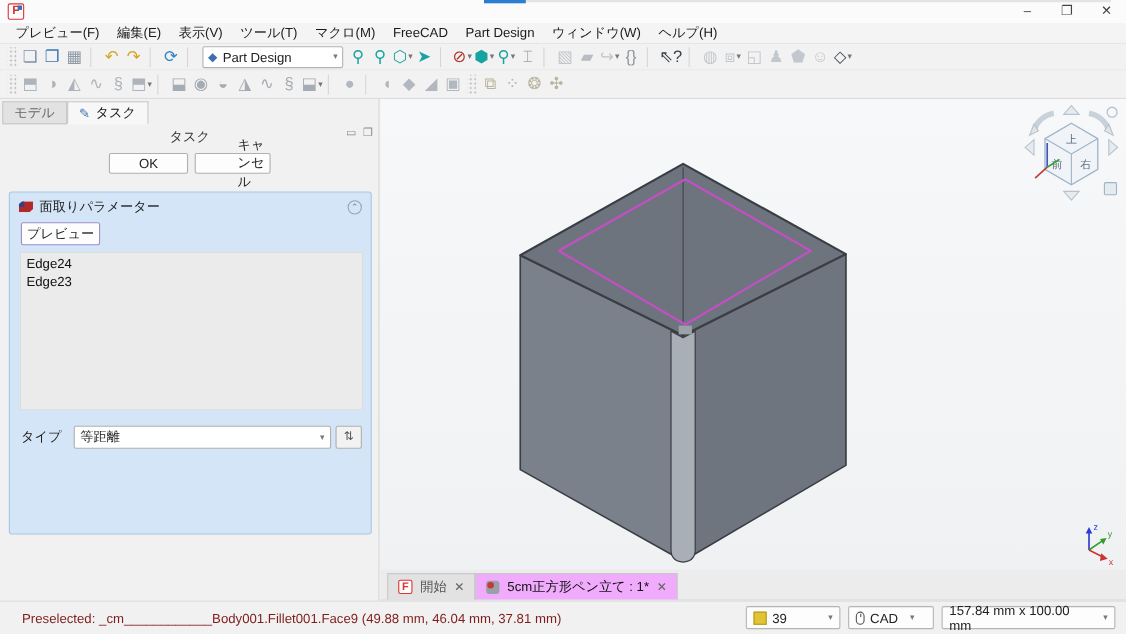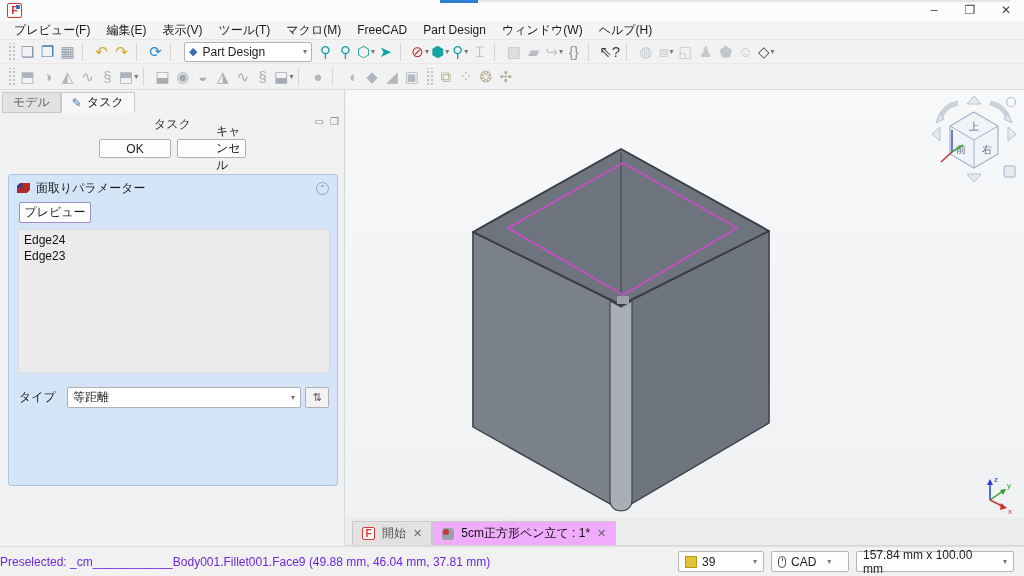--- a/index.html
+++ b/index.html
@@ -132,21 +132,21 @@
     border-radius:2px; color:#d33; font-weight:bold; font-size:10px; line-height:11px;
     text-align:center; }
   .tab-doticon { width:12px; height:12px; border-radius:3px; background:#9aa0a8;
     position:relative; }
   .tab-doticon::after { content:""; position:absolute; left:1px; top:1px; width:6px;
     height:6px; border-radius:50%; background:#c23a3a; }
 
   
   #statusbar { position:absolute; left:0; top:546px; width:1024px; height:30px;
     background:#f1f1f1; border-top:1px solid #ddd; display:flex; align-items:center; }
-  #status-msg { margin-left:0; font-size:12px; color:#6d28d9; white-space:nowrap; }
+  #status-msg { margin-left:20px; font-size:12px; color:#7f1d1d; white-space:nowrap; }
   #status-right { margin-left:auto; display:flex; gap:7px; margin-right:10px; }
   .status-combo { height:21px; background:#fdfdfd; border:1px solid #b5b5b5;
     border-radius:2px; display:flex; align-items:center; gap:5px; padding:0 6px;
     font-size:12px; color:#222; }
   .status-combo .caret { font-size:8px; color:#777; margin-left:6px; }
   #zoom-swatch { width:12px; height:12px; background:#e3c332; border:1px solid #b09a24; }
   #mouse-icon { width:8px; height:12px; border:1.5px solid #555; border-radius:4px;
     position:relative; }
   #mouse-icon::after { content:""; position:absolute; left:2.5px; top:1px; width:1px;
     height:3px; background:#555; }

